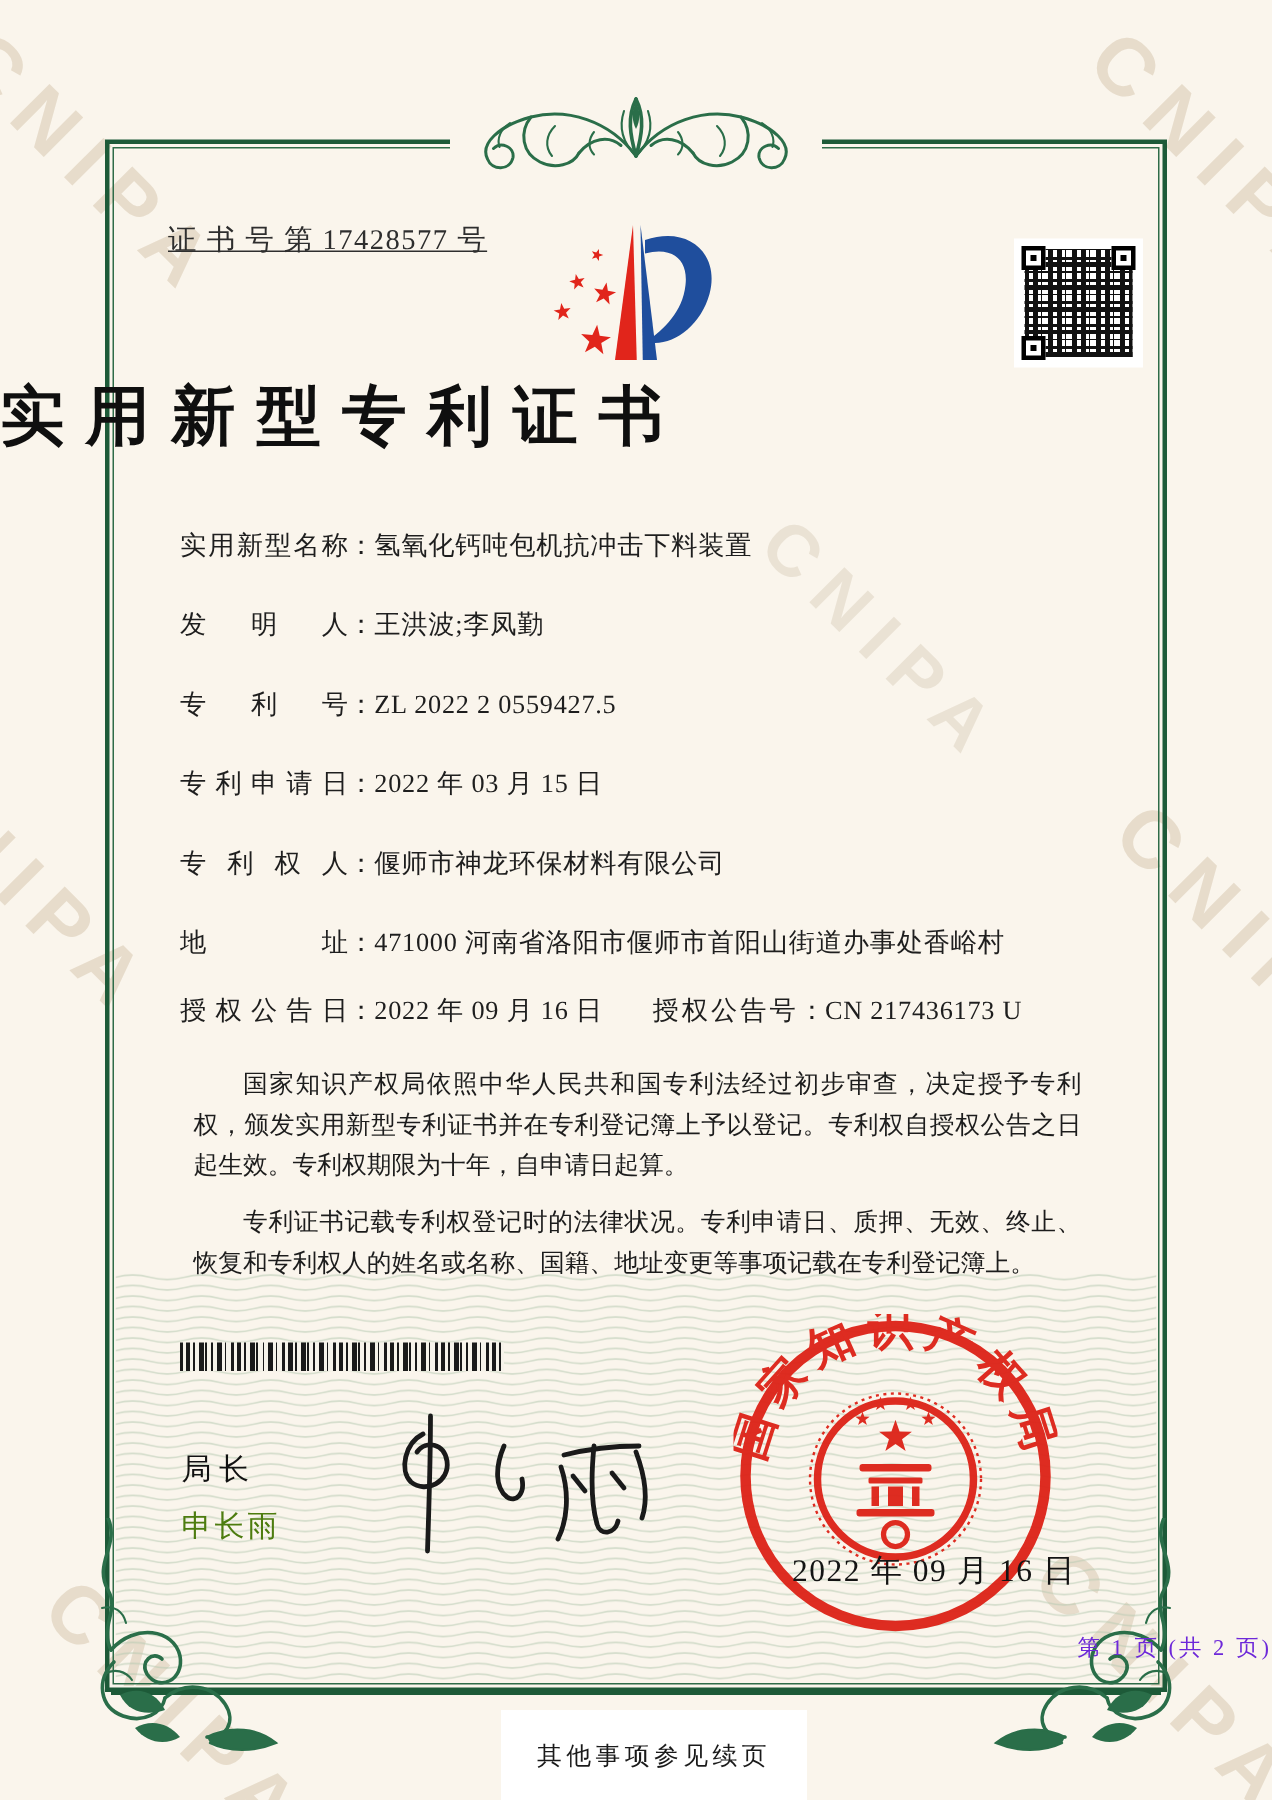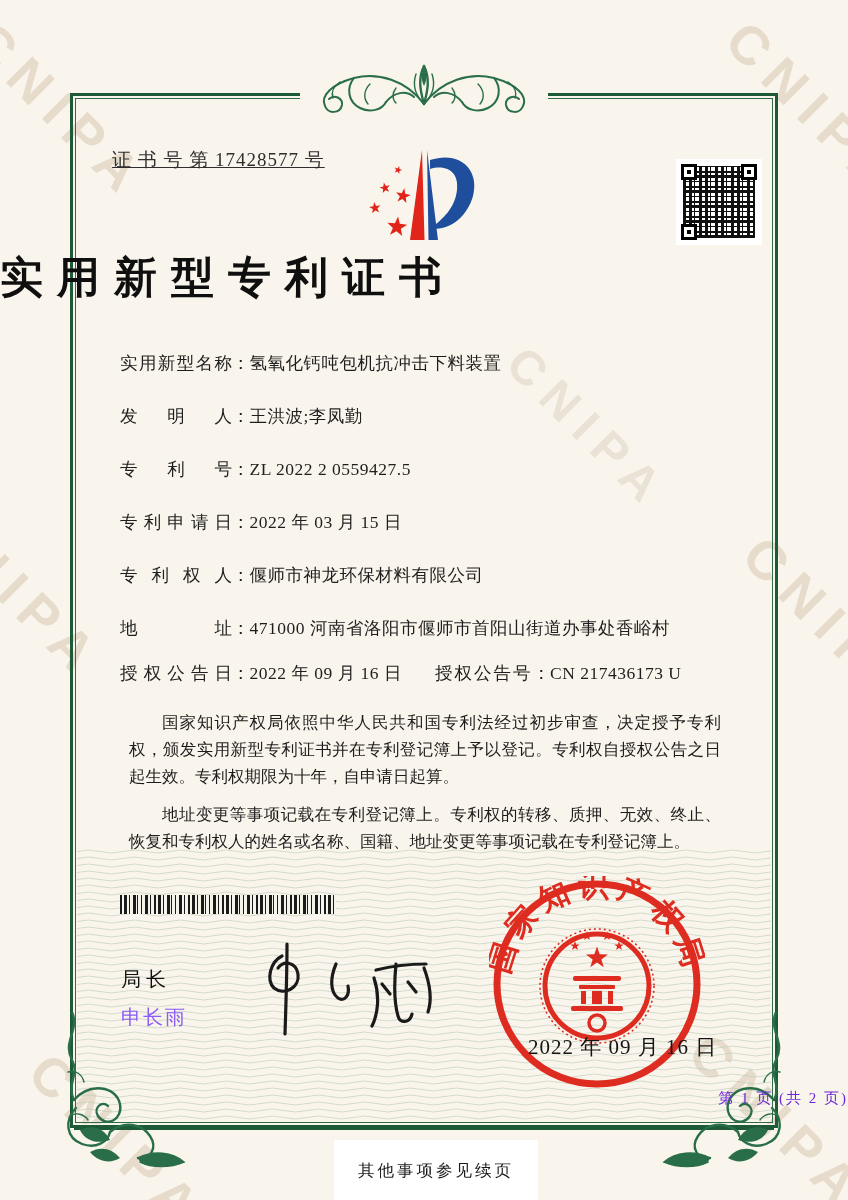--- a/index.html
+++ b/index.html
@@ -66,21 +66,21 @@
   .barcode{
     position:absolute;left:120px;top:895px;width:216px;height:19px;z-index:3;
     background:repeating-linear-gradient(90deg,
       #1a1a1a 0 2px,#f6f3ea 2px 4px,#1a1a1a 4px 7px,#f6f3ea 7px 9px,
       #1a1a1a 9px 10px,#f6f3ea 10px 13px,#1a1a1a 13px 16px,#f6f3ea 16px 17px,
       #1a1a1a 17px 18px,#f6f3ea 18px 21px,#1a1a1a 21px 22px,#f6f3ea 22px 25px,
       #1a1a1a 25px 28px,#f6f3ea 28px 30px,#1a1a1a 30px 31px,#f6f3ea 31px 34px);
   }
   
   .signer-title{position:absolute;left:121px;top:966px;font-size:20px;letter-spacing:5px;color:#111;z-index:3;}
-  .signer-name{position:absolute;left:121px;top:1004px;font-size:20px;letter-spacing:2px;color:#8b5cf6;z-index:3;}
+  .signer-name{position:absolute;left:121px;top:1004px;font-size:20px;letter-spacing:2px;color:#4d7c0f;z-index:3;}
   .signature{position:absolute;left:240px;top:938px;z-index:3;}
   
   .seal{position:absolute;left:489px;top:876px;z-index:2;opacity:0.95;}
   .seal-date{position:absolute;left:528px;top:1033px;font-size:21px;letter-spacing:1px;color:#141414;z-index:4;white-space:nowrap;}
   
   .pageno{position:absolute;left:0;top:1089px;width:100%;text-align:right;font-size:15px;letter-spacing:2px;color:#6d28d9;z-index:3;}
   .contbox{
     position:absolute;left:334px;top:1140px;background:#ffffff;
     padding:20px 24px;font-size:16.5px;letter-spacing:3px;color:#1a1a1a;z-index:3;white-space:nowrap;
   }
@@ -213,21 +213,21 @@
 </div>
 <div class="frow" style="top:661px;">
   <span class="flb">授权公告日</span><span>：</span><span class="fval">2022 年 09 月 16 日</span>
   <span class="grant">
     <span class="glb">授权公告号</span><span>：</span><span class="fval">CN 217436173 U</span>
   </span>
 </div>
 
 <div class="paras">
   <p>国家知识产权局依照中华人民共和国专利法经过初步审查，决定授予专利权，颁发实用新型专利证书并在专利登记簿上予以登记。专利权自授权公告之日起生效。专利权期限为十年，自申请日起算。</p>
-  <p>地址变更等事项记载在专利登记簿上。专利权的转移、质押、无效、终止、恢复和专利权人的姓名或名称、国籍、地址变更等事项记载在专利登记簿上。</p>
+  <p>专利证书记载专利权登记时的法律状况。专利申请日、质押、无效、终止、恢复和专利权人的姓名或名称、国籍、地址变更等事项记载在专利登记簿上。</p>
 </div>
 
 <div class="barcode"></div>
 
 <div class="signer-title">局长</div>
 <div class="signer-name">申长雨</div>
 
 <div class="signature">
   <svg width="210" height="105" viewBox="0 0 210 105">
     <g fill="none" stroke="#1a1a1a" stroke-width="3.2" stroke-linecap="round">

